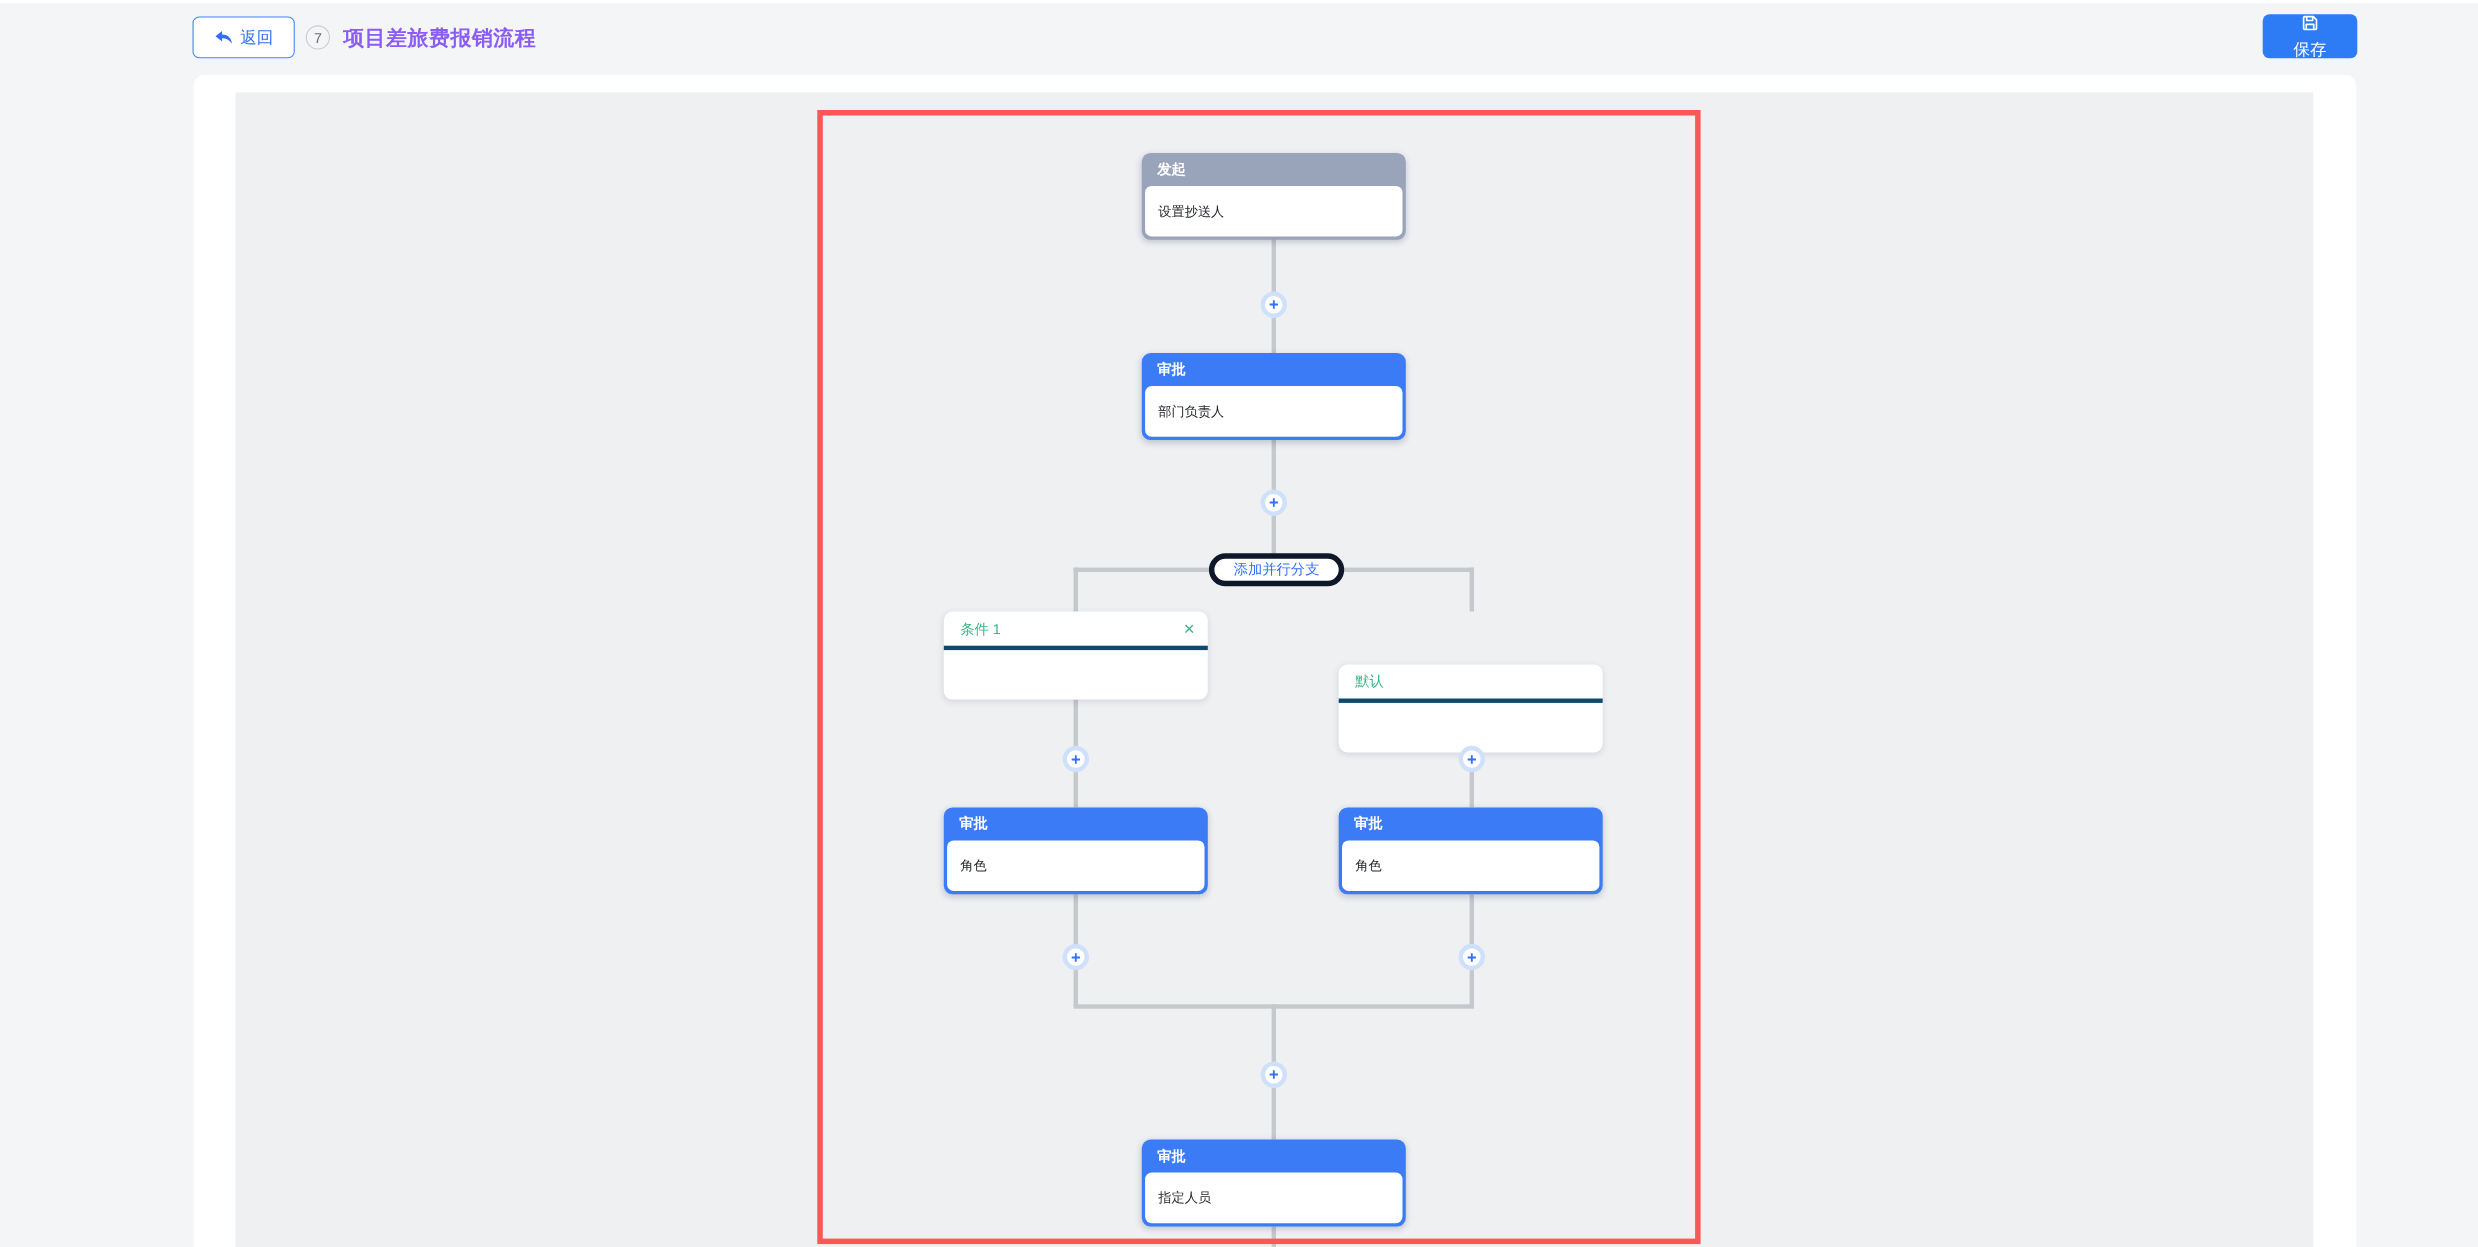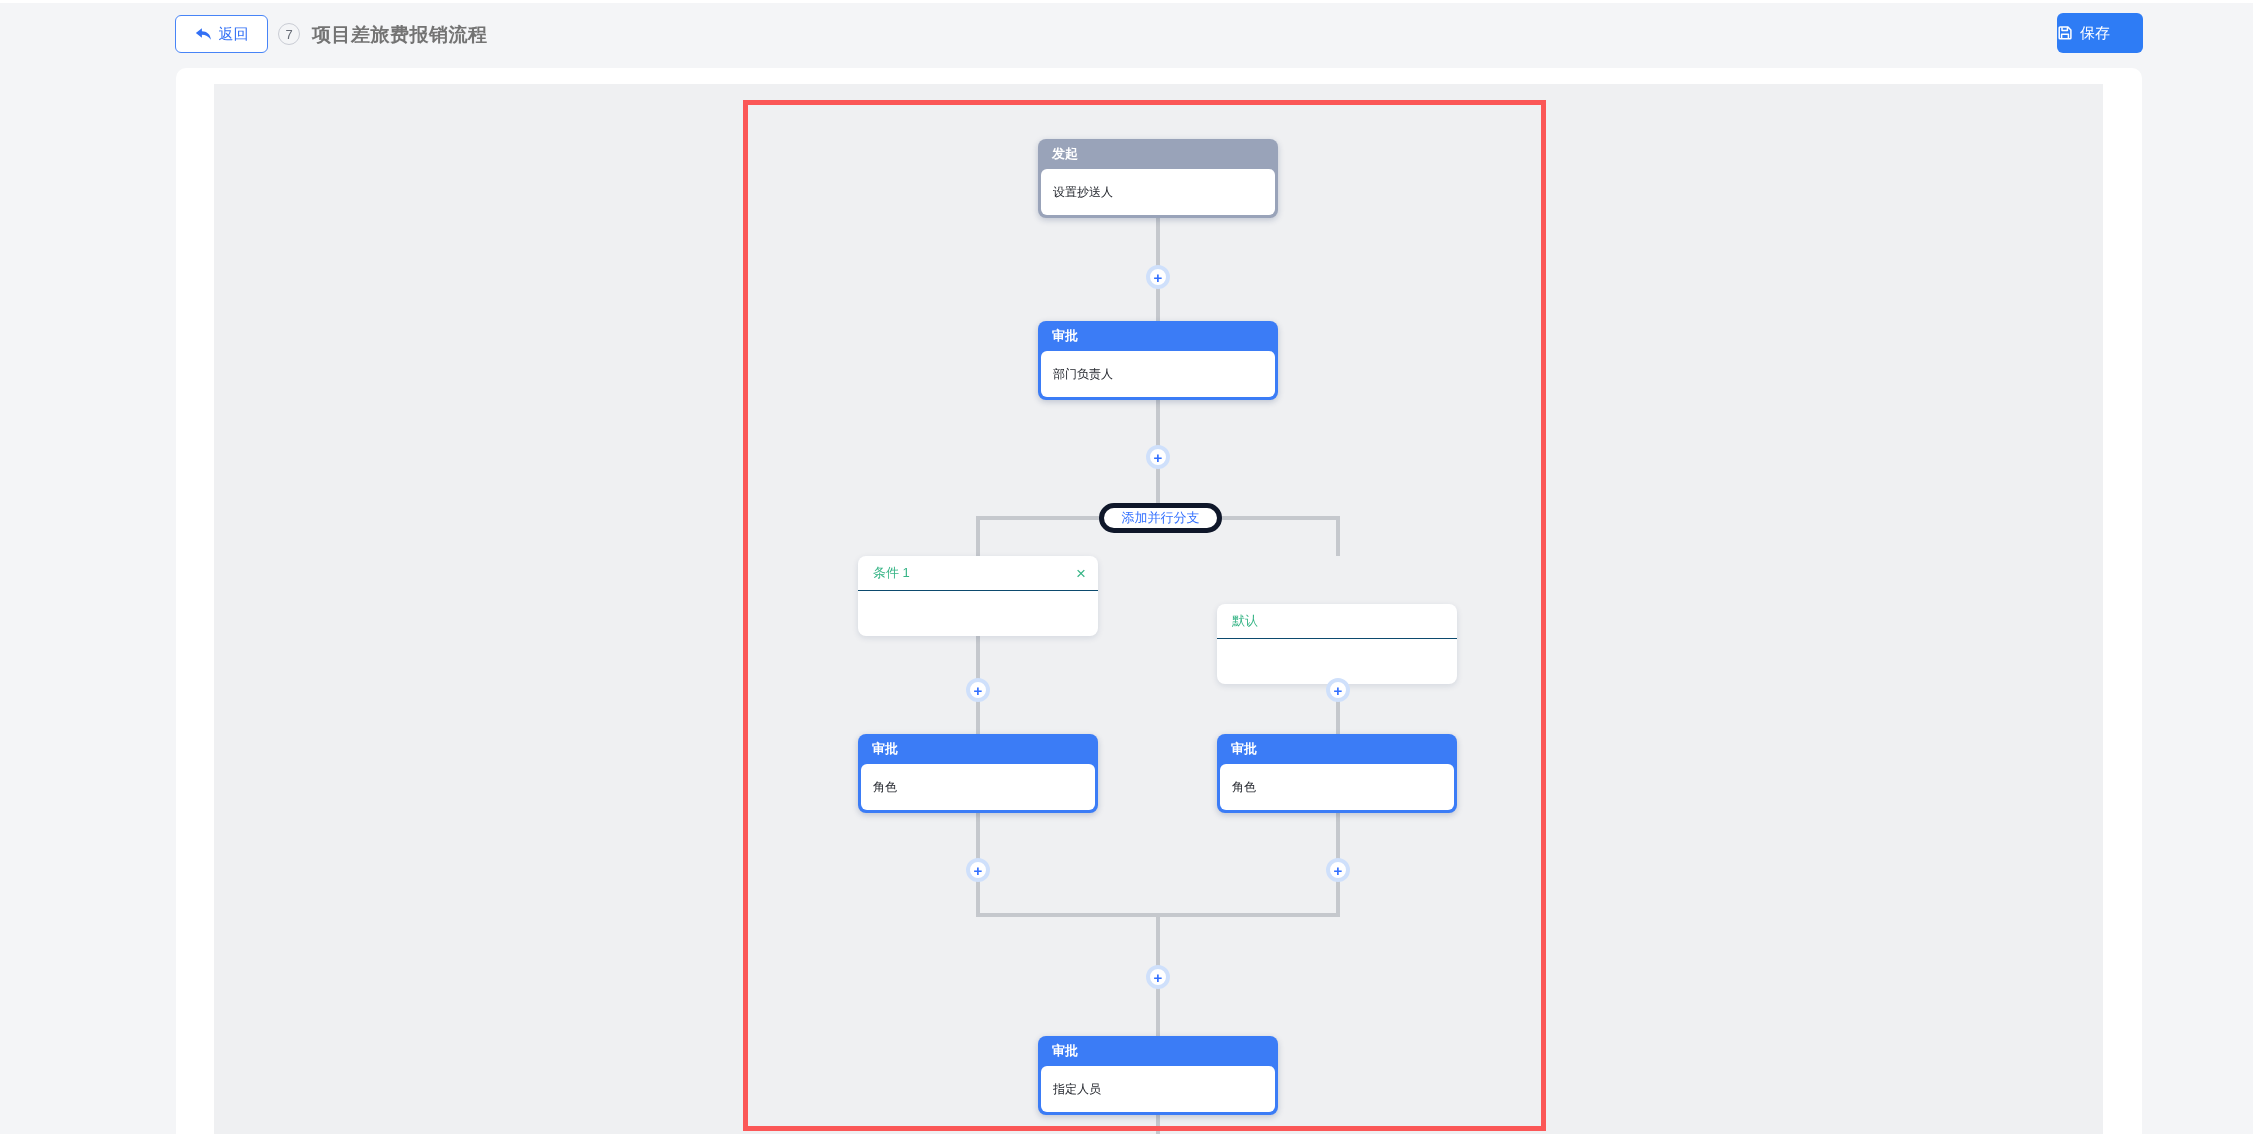--- a/index.html
+++ b/index.html
@@ -18,27 +18,27 @@
     color:#3370f5;font-size:15px;display:flex;align-items:center;justify-content:center;gap:7px;
     cursor:pointer;box-sizing:border-box;padding:0;font-family:inherit;
   }
   .badge-num{
     position:absolute;left:278px;top:23px;width:22px;height:22px;border-radius:50%;
     border:1px solid #c9ccd4;color:#676c76;font-size:13px;
     display:flex;align-items:center;justify-content:center;box-sizing:border-box;background:transparent;
   }
   .page-title{
     position:absolute;left:312px;top:22px;margin:0;
-    font-size:19px;font-weight:bold;color:#737373;letter-spacing:0.5px;white-space:nowrap;
+    font-size:19px;font-weight:bold;color:#8b5cf6;letter-spacing:0.5px;white-space:nowrap;
   }
   .btn-save{
     position:absolute;left:2057px;top:13px;width:86px;height:40px;
     background:#2e7cf5;border:none;border-radius:6px;
     color:#ffffff;font-size:15px;display:flex;align-items:center;justify-content:flex-start;gap:7px;
-    cursor:pointer;box-sizing:border-box;padding:0;font-family:inherit;
+    cursor:pointer;box-sizing:border-box;padding:0;font-family:inherit;flex-direction:column;
   }
 
   
   .panel{
     position:absolute;left:176px;top:68px;width:1966px;height:1066px;
     background:#ffffff;border-radius:10px 10px 0 0;
   }
   .canvas{
     position:absolute;left:38px;top:16px;width:1889px;height:1050px;
     background:#eff0f2;overflow:hidden;
@@ -90,21 +90,21 @@
   }
 
   
   .cnode{
     position:absolute;width:240px;height:80px;border-radius:8px;z-index:2;
     background:#ffffff;box-shadow:0 2px 6px rgba(20,40,90,0.12);cursor:pointer;
   }
   .cnode .chdr{
     height:35px;box-sizing:border-box;
     display:flex;align-items:center;justify-content:space-between;
-    padding:0 12px 0 15px;border-bottom:1px solid #0c4a6e;
+    padding:0 12px 0 15px;border-bottom:4px solid #0c4a6e;
     color:#38b587;font-size:13px;
   }
   .cnode .cclose{
     color:#38b587;font-size:17px;line-height:1;cursor:pointer;
     background:none;border:none;padding:0;font-family:inherit;
   }
   .cnode .cbody{
     height:44px;display:flex;align-items:center;padding:0 15px;
     font-size:15px;color:#23262d;white-space:nowrap;overflow:hidden;
   }

